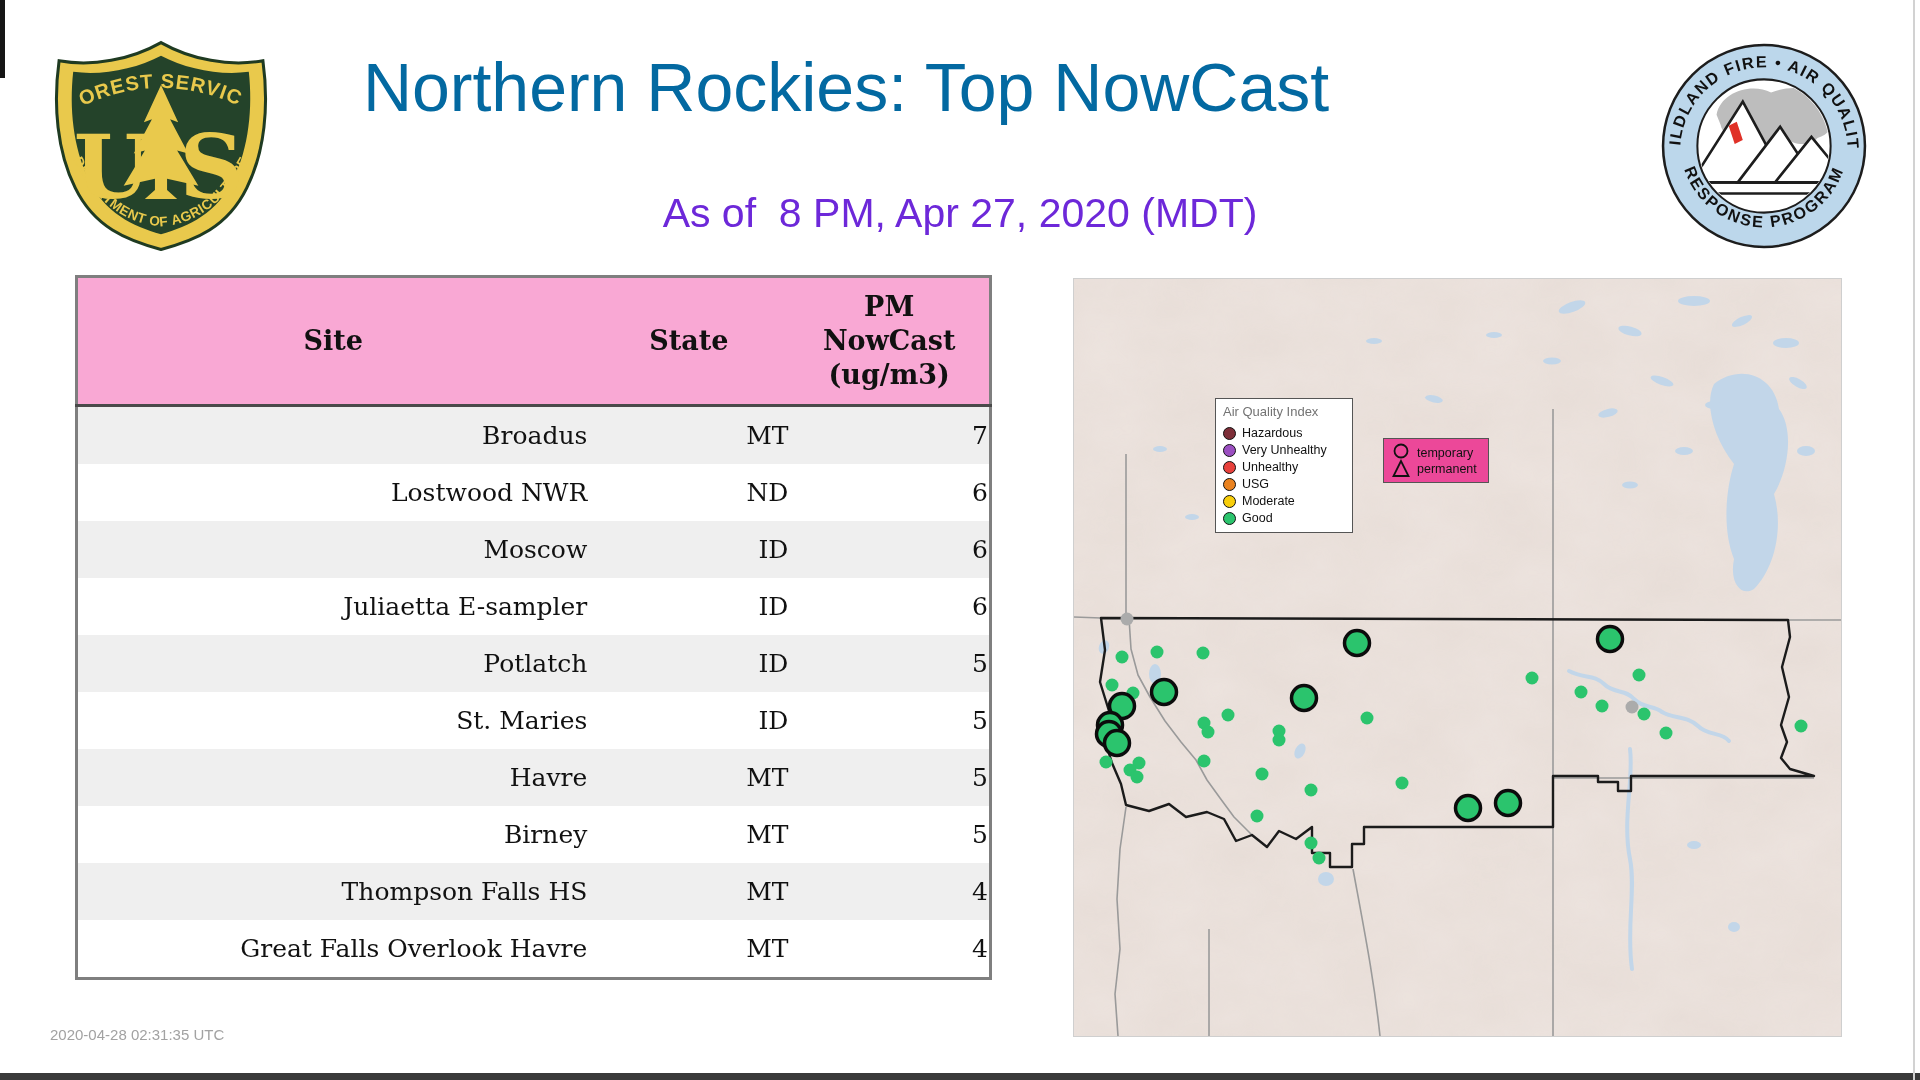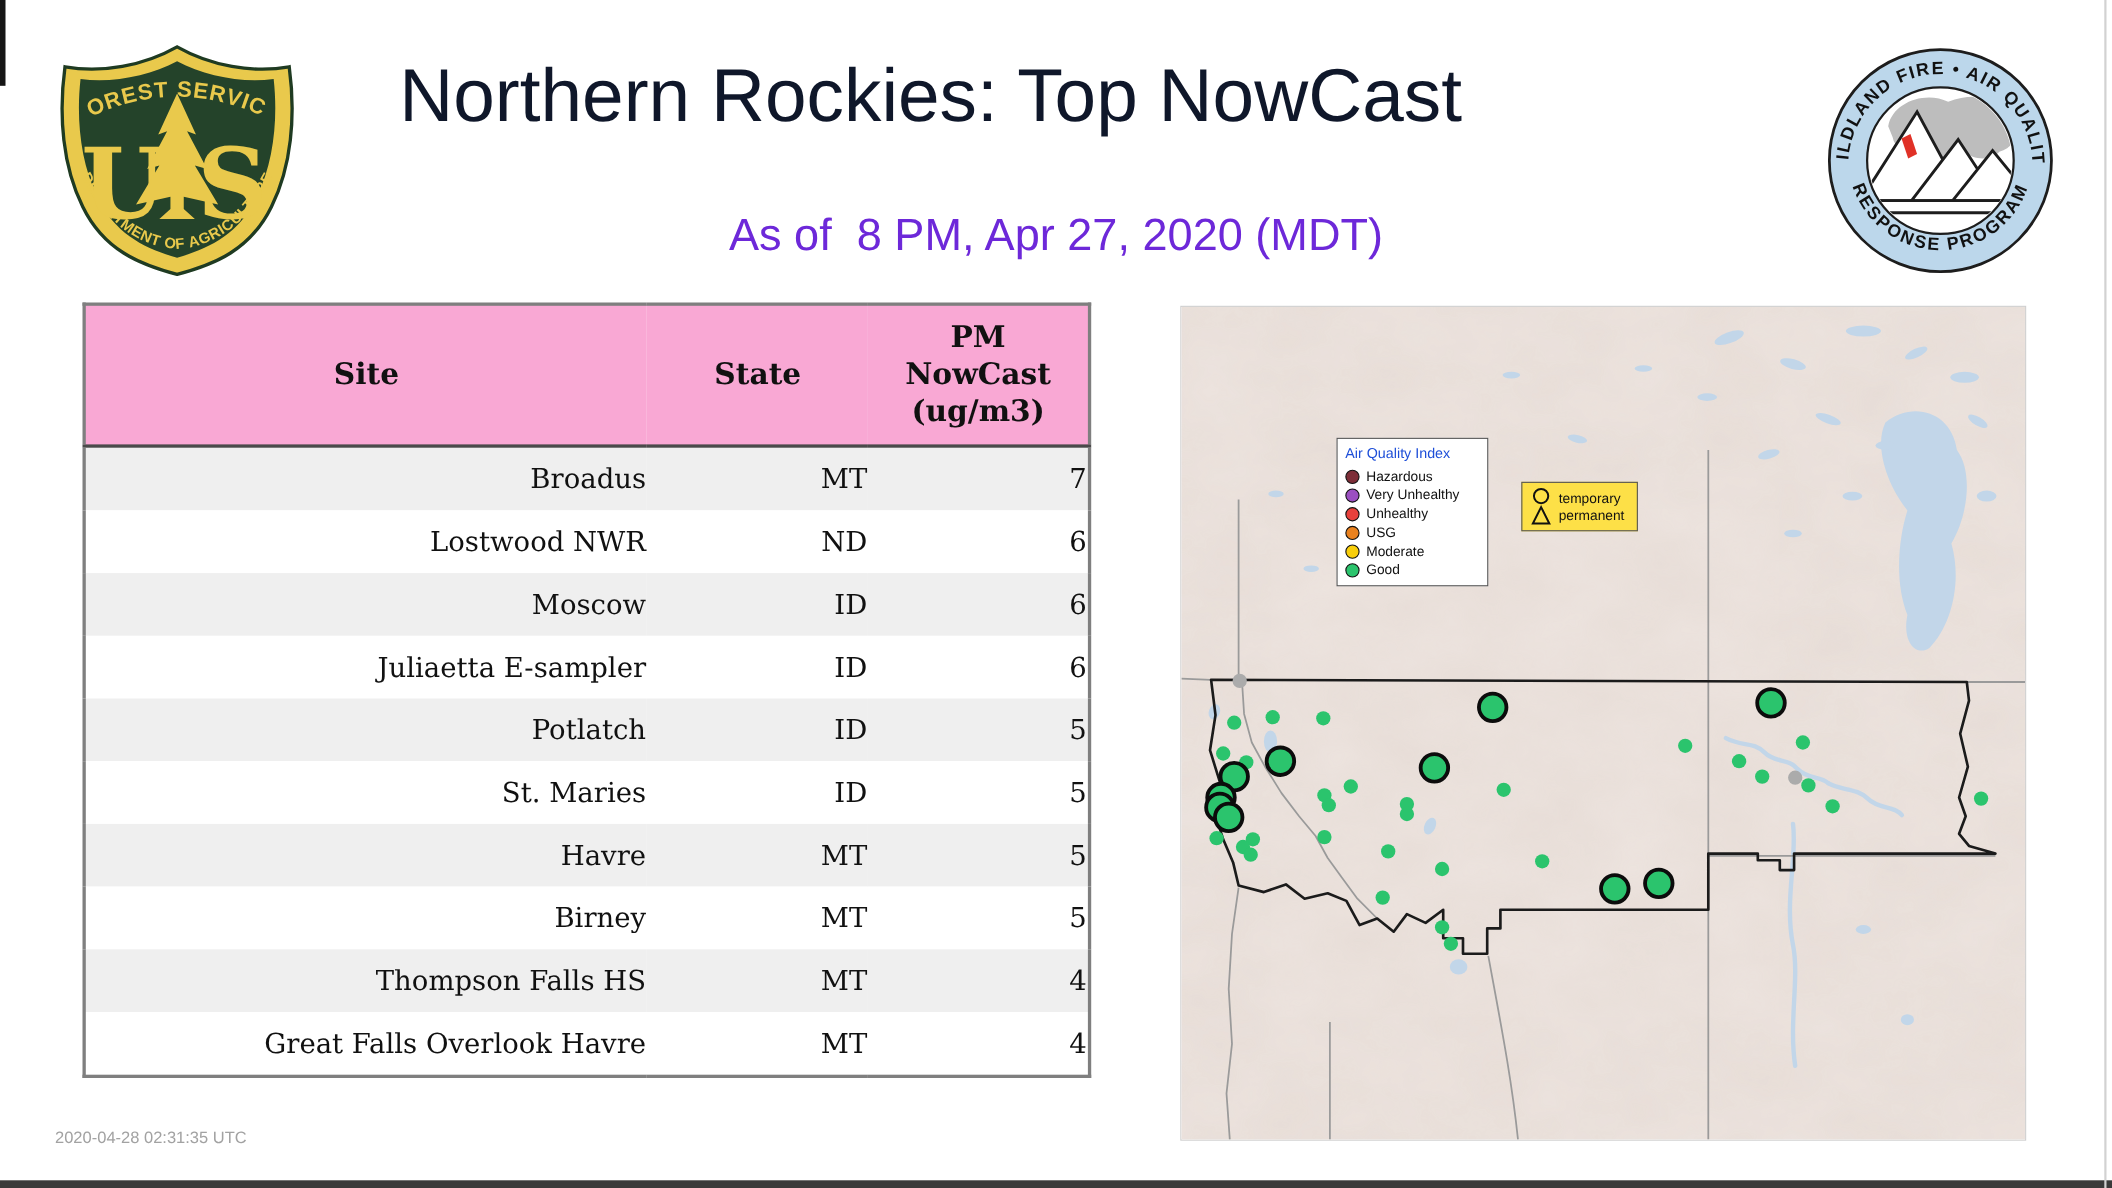--- a/index.html
+++ b/index.html
@@ -6,21 +6,21 @@
   #page{position:relative;width:1920px;height:1080px;background:#ffffff;overflow:hidden;
         font-family:"Liberation Sans",sans-serif;}
 
   
   #edge-left{position:absolute;left:0;top:0;width:5px;height:78px;background:#151515;}
   #edge-bottom{position:absolute;left:0;top:1073px;width:1920px;height:7px;background:#3a3a3a;}
   #edge-right{position:absolute;left:1913px;top:0;width:2px;height:1080px;background:#d2d2d2;}
 
   
   #title{position:absolute;left:0;top:48px;width:1692px;text-align:center;
-         font-size:68px;color:#0f172a;letter-spacing:0px;}
+         font-size:68px;color:#0369a1;letter-spacing:0px;}
   #subtitle{position:absolute;left:0;top:190px;width:1920px;text-align:center;
          font-size:41px;color:#6d28d9;white-space:pre;}
   #fs-logo{position:absolute;left:50px;top:36px;}
   #wf-logo{position:absolute;left:1658px;top:40px;}
 
   
   #table-wrap{position:absolute;left:75px;top:275px;width:917px;}
   table{width:100%;border-collapse:collapse;table-layout:fixed;
         font-family:"DejaVu Serif","Liberation Serif",serif;}
   .t-outer{border:3px solid #7f7f7f;}
@@ -32,25 +32,25 @@
   tbody tr:nth-child(even){background:#ffffff;}
   col.c-site{width:56%;} col.c-state{width:22%;} col.c-val{width:22%;}
 
   #timestamp{position:absolute;left:50px;top:1026px;font-size:15px;color:#a2a2a2;}
 
   
   #map{position:absolute;left:1073px;top:278px;width:767px;height:757px;border:1px solid #cfcfcf;}
   #map svg.base{position:absolute;left:0;top:0;}
   .aqi-legend{position:absolute;left:141px;top:119px;width:122px;background:#fff;
       border:1.5px solid #555;padding:5px 7px 7px 7px;z-index:3;}
-  .aqi-legend .lg-title{font-size:13px;color:#1d4ed8;margin-bottom:4px;}
+  .aqi-legend .lg-title{font-size:13px;color:#737373;margin-bottom:4px;}
   .lg-row{display:flex;align-items:flex-end;gap:6px;height:17px;}
   .lg-dot{width:11px;height:11px;border-radius:50%;border:1.6px solid #111;flex:0 0 auto;}
   .lg-row span:last-child{font-size:12.5px;color:#111;}
-  .sym-legend{position:absolute;left:309px;top:159px;width:92px;background:#fde047;
+  .sym-legend{position:absolute;left:309px;top:159px;width:92px;background:#ec4899;
       border:1.5px solid #555;padding:4px 6px;display:flex;align-items:center;gap:5px;z-index:3;}
   .sym-legend .sym-labels{display:flex;flex-direction:column;font-size:12.5px;color:#111;line-height:16px;}
 
   .mk-temp{stroke:#0c0c0c;stroke-width:3.5px;}
   .mk-perm{stroke:none;}
   .mk-gray{stroke:none;}
   .border-black{fill:none;stroke:#1b1b1b;stroke-width:2.4px;stroke-linejoin:round;}
   .border-gray{fill:none;stroke:#9a9a9a;stroke-width:1.6px;stroke-linejoin:round;}
   .lake{fill:#c2d6e9;stroke:none;}
   .river{fill:none;stroke:#c2d6e9;stroke-width:4px;stroke-linecap:round;}

